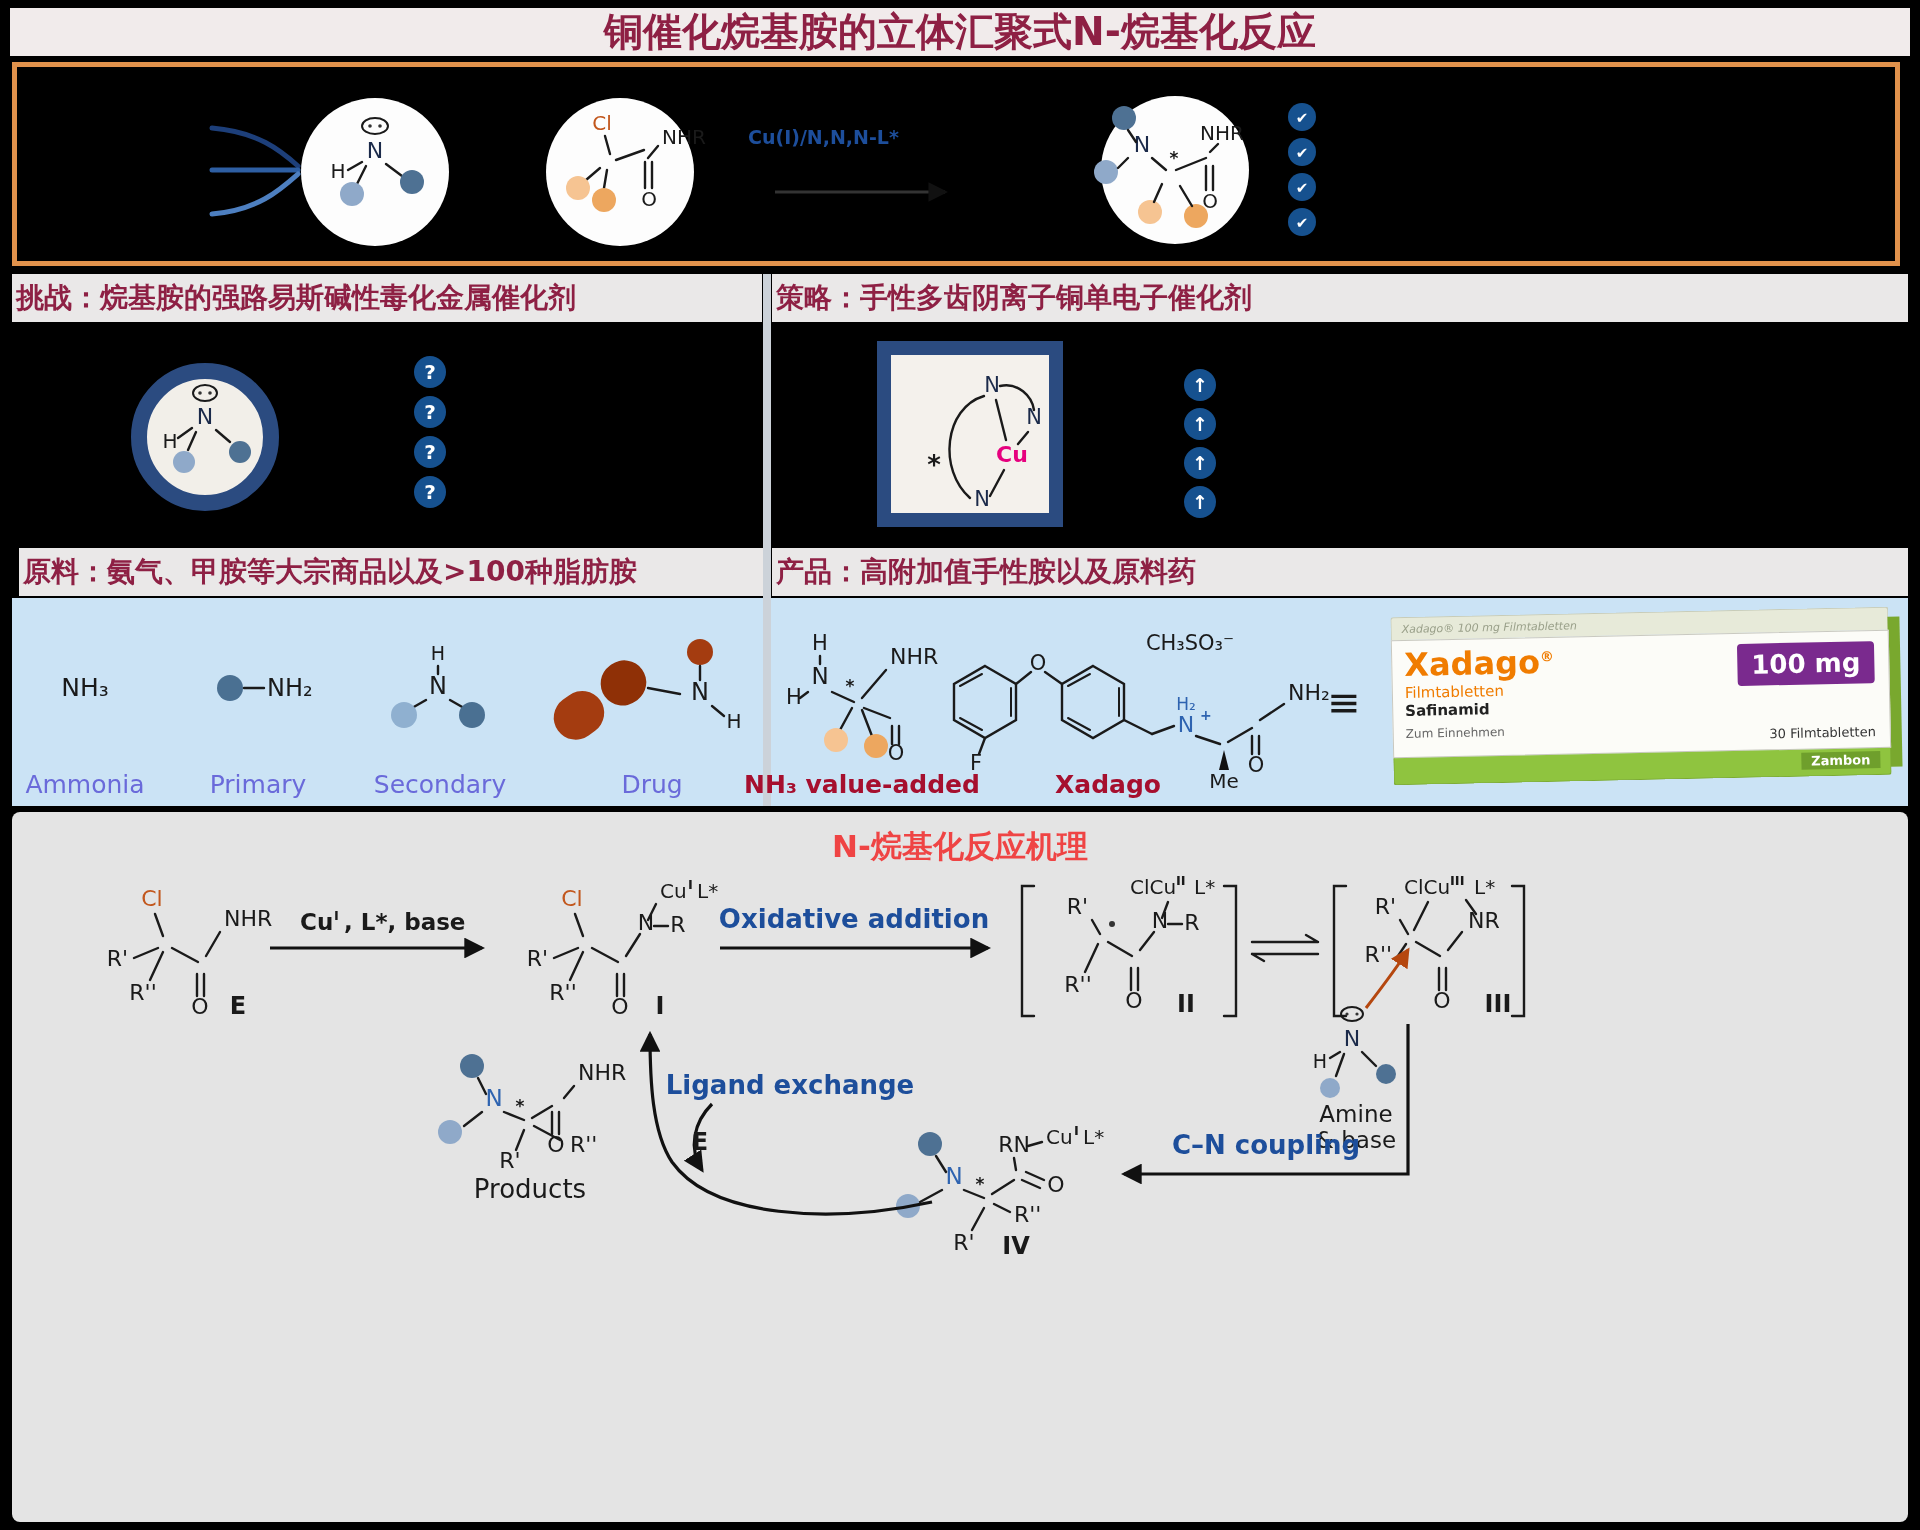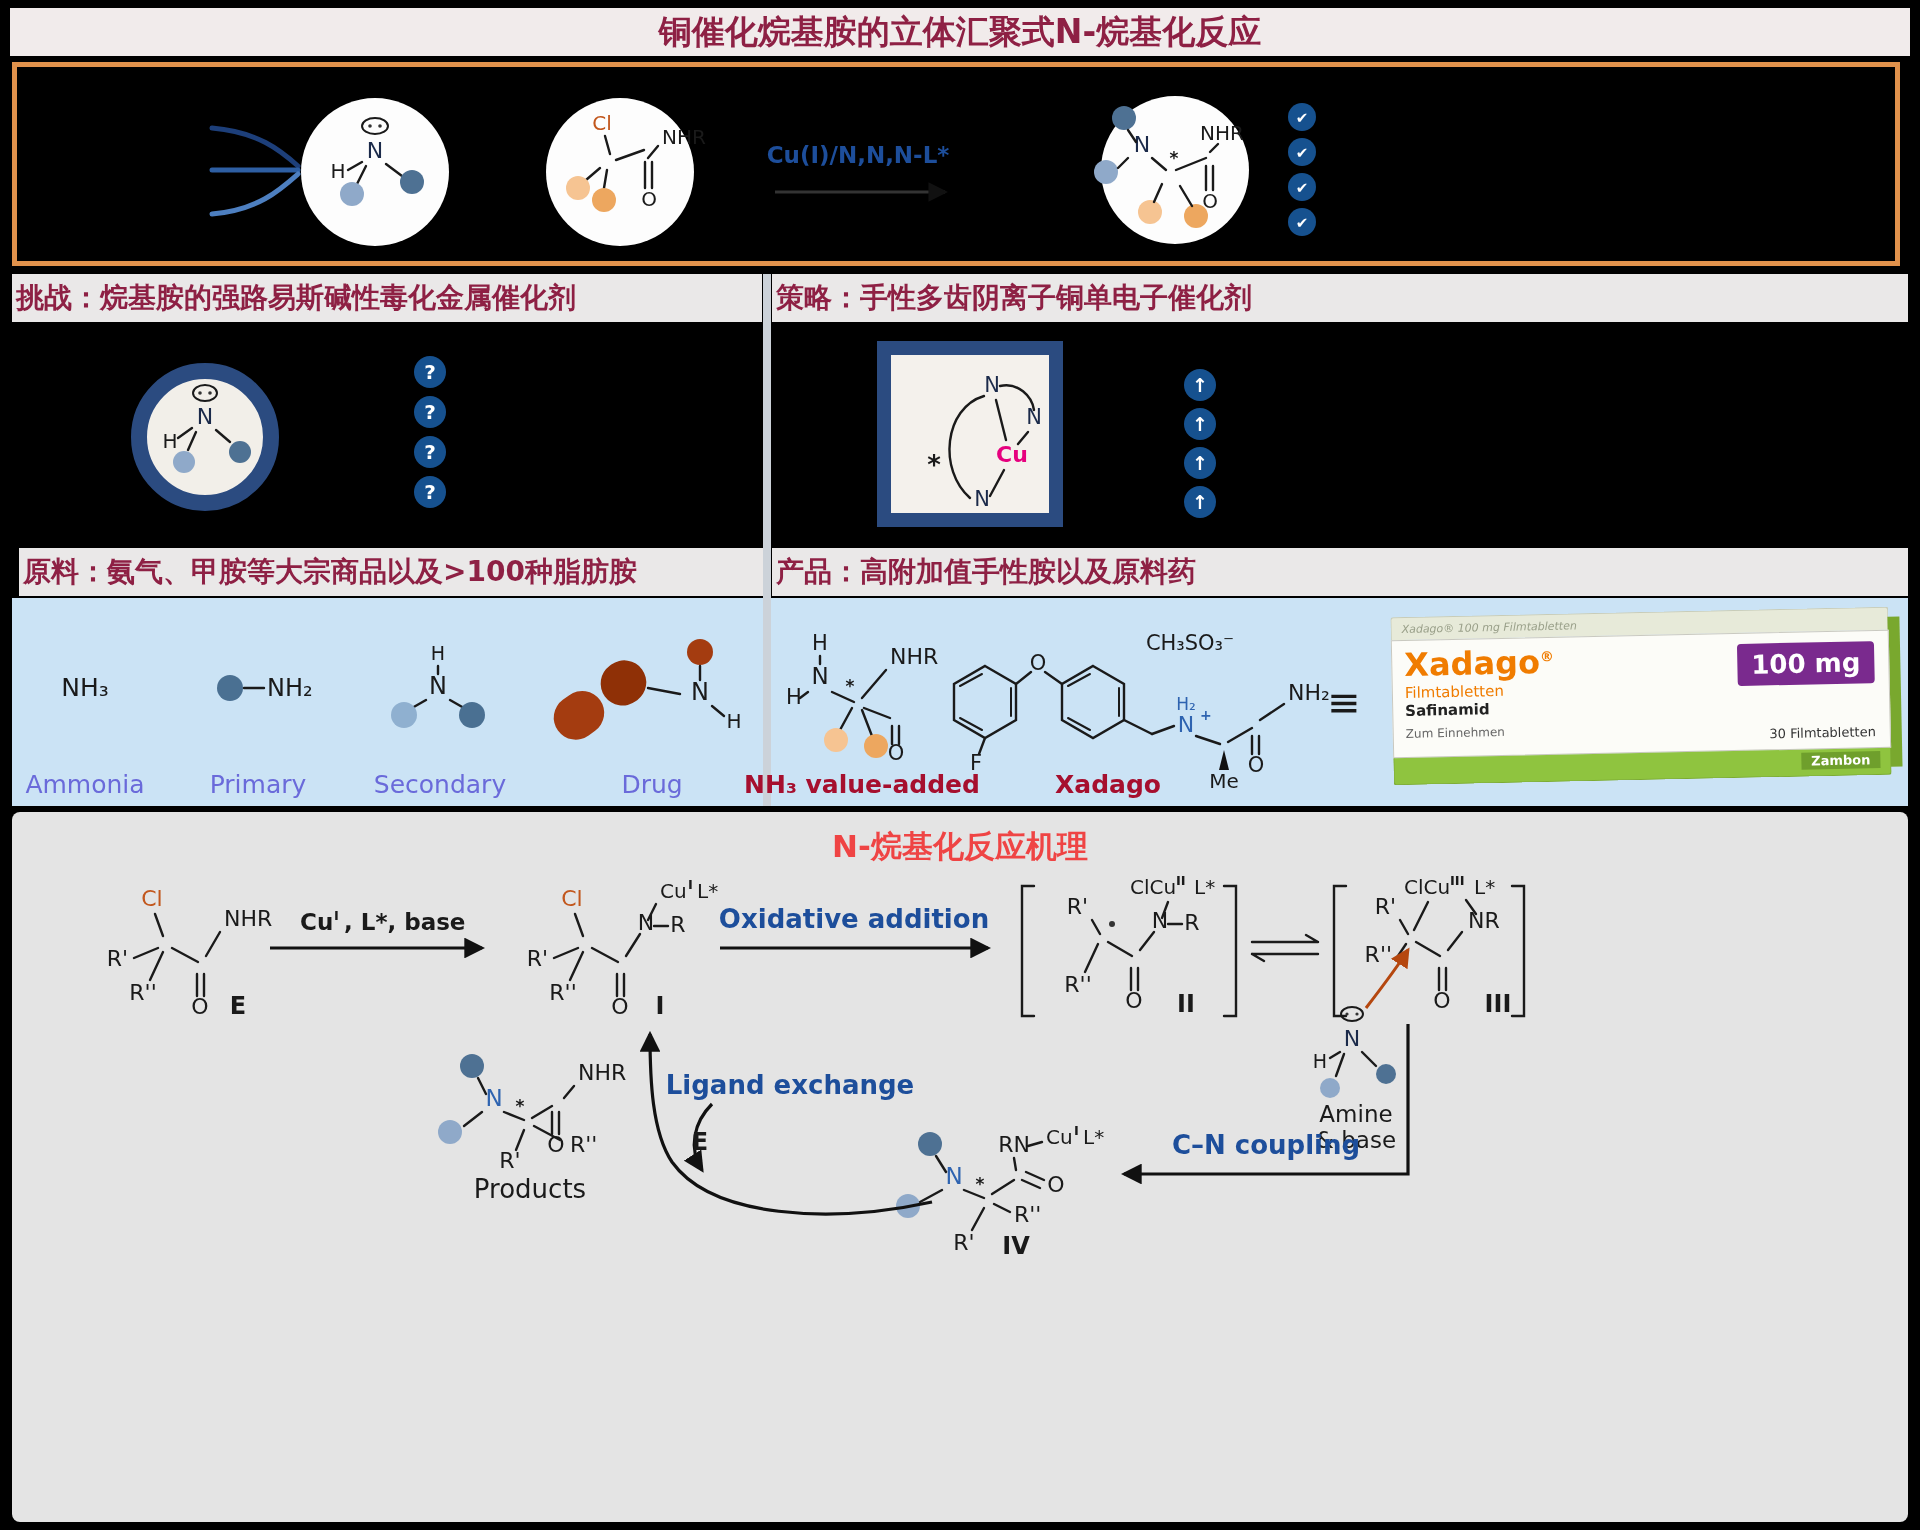--- a/index.html
+++ b/index.html
@@ -1,31 +1,31 @@
 <!DOCTYPE html>
 <html><head>
 <meta charset="utf-8">
 <style>
   html,body{margin:0;padding:0;background:#000;}
   body{position:relative;width:1920px;height:1530px;overflow:hidden;font-family:"DejaVu Sans",sans-serif;}
   .panel{position:absolute;box-sizing:border-box;}
   #titlebar{left:10px;top:8px;width:1900px;height:48px;background:#f1ebeb;display:flex;align-items:center;justify-content:center;z-index:1;}
-  #titlebar .t{color:#8e2044;font-size:33px;font-weight:bold;}
+  #titlebar .t{color:#8e2044;font-size:39px;font-weight:bold;}
   #schemebox{left:12px;top:62px;width:1888px;height:204px;background:#000;border:5px solid #e0914b;z-index:1;}
   .hdr{position:absolute;height:48px;background:#eae8e8;display:flex;align-items:center;padding-left:4px;box-sizing:border-box;z-index:1;}
   .hdr span{color:#8e2044;font-size:28px;font-weight:bold;white-space:nowrap;}
   #hdr-challenge{left:12px;top:274px;width:750px;}
   #hdr-strategy{left:772px;top:274px;width:1136px;}
   #hdr-feed{left:12px;top:548px;width:750px;margin-left:7px;}
   #hdr-prod{left:772px;top:548px;width:1136px;}
   #divider{left:763px;top:274px;width:8px;height:532px;background:#ccd2d9;z-index:2;}
   #bluepanel{left:12px;top:598px;width:1896px;height:208px;background:#cbe3f5;z-index:1;}
   #mechpanel{left:12px;top:812px;width:1896px;height:710px;background:#e4e4e4;border-radius:8px;z-index:1;}
   #mech-title{position:absolute;left:0;top:826px;width:1920px;text-align:center;color:#ef4444;font-size:31px;font-weight:bold;z-index:2;}
-  #catalyst{position:absolute;left:748px;top:142px;width:220px;text-align:center;color:#1d4e9b;font-weight:bold;font-size:23px;z-index:2;}
+  #catalyst{position:absolute;left:748px;top:126px;width:220px;text-align:left;color:#1d4e9b;font-weight:bold;font-size:19px;z-index:2;}
   .feedlbl{position:absolute;top:770px;transform:translateX(-50%);color:#6a6ada;font-weight:normal;font-size:25px;z-index:2;white-space:nowrap;}
   .redlbl{position:absolute;top:770px;transform:translateX(-50%);color:#a60f2e;font-weight:bold;font-size:25px;z-index:2;white-space:nowrap;}
   svg#art{position:absolute;left:0;top:0;z-index:5;pointer-events:none;}
   svg text{font-family:"DejaVu Sans",sans-serif;fill:#1a1a1a;}
   .at{font-size:22px;} .at21{font-size:21px;} .at20{font-size:20px;} .at17{font-size:17px;}
   .sup{font-size:13px;font-weight:bold;}
   .navy{fill:#1b2a4a;} .orange{fill:#c2571d;} .blue{fill:#2e63b0;} .cu{fill:#e6007e;font-weight:bold;}
   .bold{font-weight:bold;}
   .bluebig{fill:#1d4e9b;font-size:26px;font-weight:bold;}
   .lblbig{font-size:24px;font-weight:bold;}

